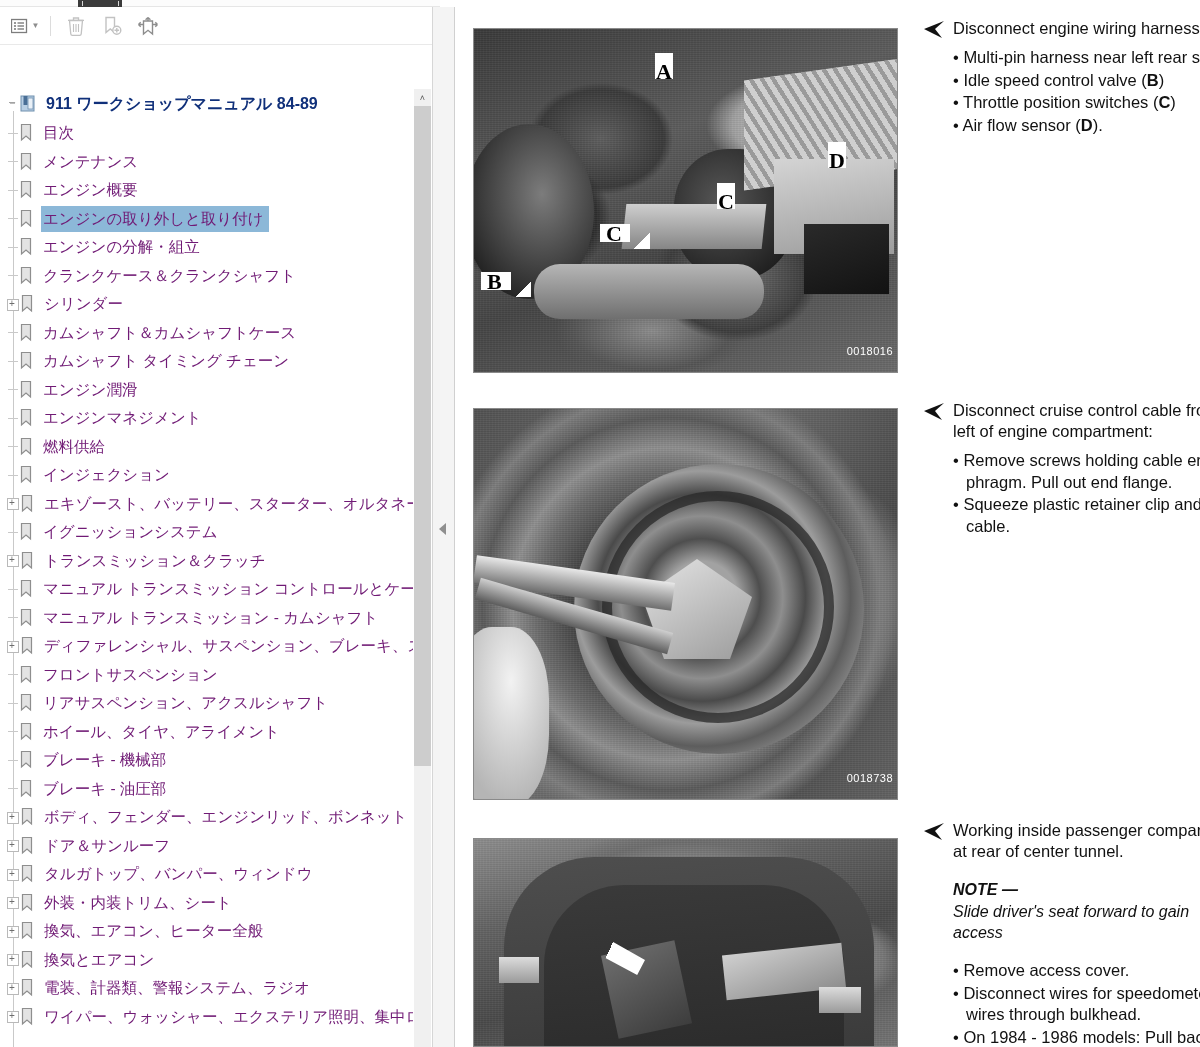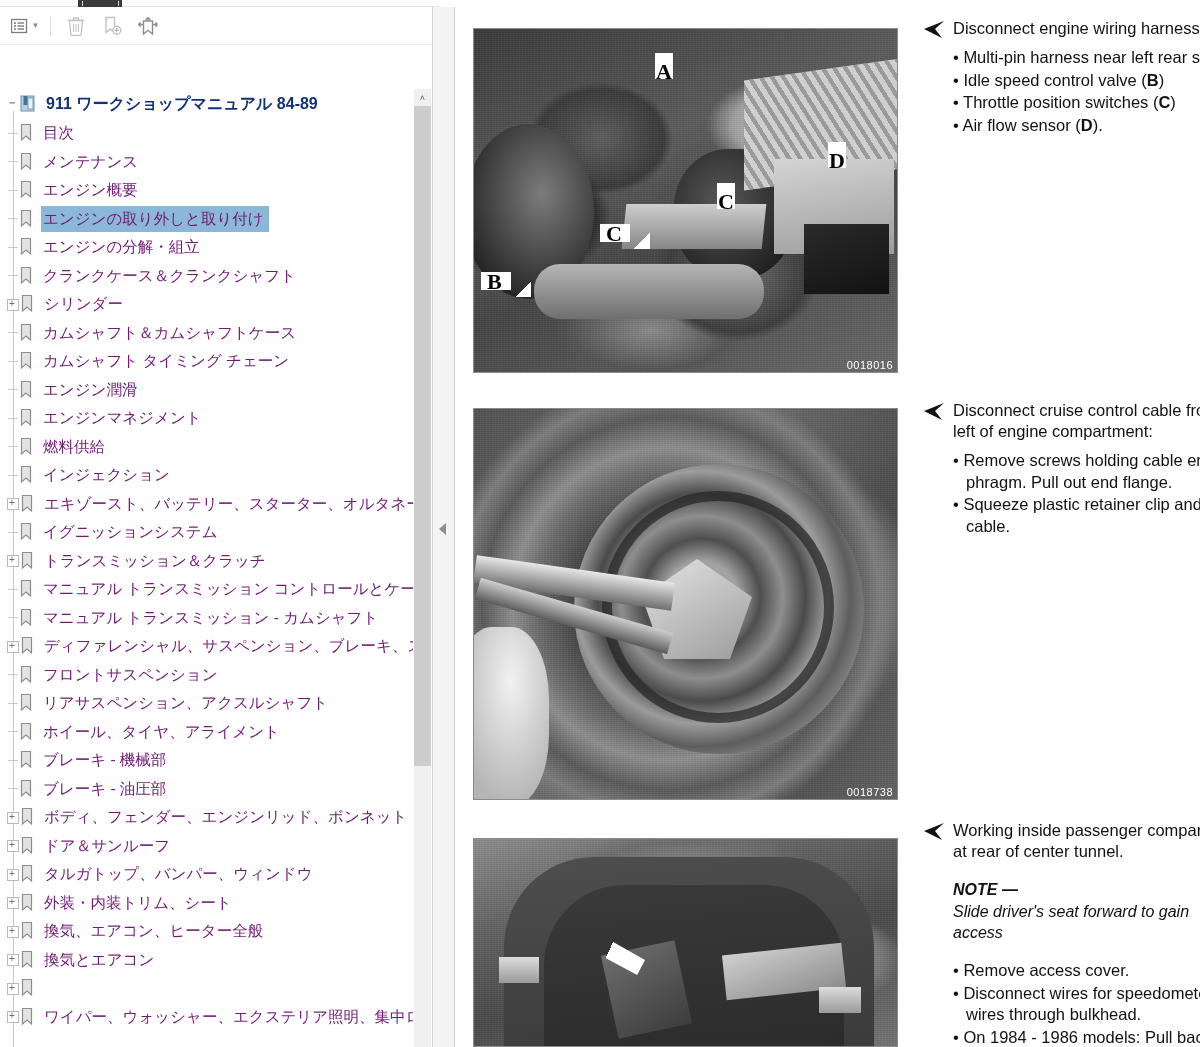--- a/index.html
+++ b/index.html
@@ -124,21 +124,21 @@
   .page {
     position: absolute; left: 455px; top: 0; right: 0; bottom: 0;
     background: #ffffff; overflow: hidden;
   }
 
   .figure {
     position: absolute; background: #6d6d6d; overflow: hidden;
     border: 1px solid #8a8a8a;
   }
   .figcode {
-    position: absolute; right: 4px; bottom: 1px;
+    position: absolute; right: 4px; bottom: 15px;
     font-size: 11px; color: #ffffff; font-family: "Liberation Sans", sans-serif;
     letter-spacing: .5px;
   }
 
   
   .photo-a { background:
       radial-gradient(ellipse 120px 90px at 12% 55%, #4a4a4a 0%, #2e2e2e 60%, transparent 72%),
       radial-gradient(ellipse 90px 70px at 30% 32%, #5e5e5e 0%, #3a3a3a 70%, transparent 80%),
       radial-gradient(ellipse 130px 70px at 78% 28%, #d8d8d8 0%, #a0a0a0 55%, transparent 75%),
       radial-gradient(ellipse 100px 80px at 62% 72%, #707070 0%, #3d3d3d 70%, transparent 82%),
@@ -526,20 +526,21 @@
                 <path d="M3.5 1.5 h9 v15.5 l-4.5 -3.9 l-4.5 3.9 z" fill="#e3e3e3" stroke="#8e8e8e" stroke-width="1.2"></path>
               </svg></div>
             <div class="label">換気とエアコン</div>
           </div>
           <div class="row">
             <div class="expander has"></div>
             <div style="width: 0px;"></div>
             <div class="bm-ico"><svg width="17" height="20" viewBox="0 0 17 20">
                 <path d="M3.5 1.5 h9 v15.5 l-4.5 -3.9 l-4.5 3.9 z" fill="#e3e3e3" stroke="#8e8e8e" stroke-width="1.2"></path>
               </svg></div>
+            <div class="label">電装、計器類、警報システム、ラジオ</div>
           </div>
           <div class="row">
             <div class="expander has"></div>
             <div style="width: 0px;"></div>
             <div class="bm-ico"><svg width="17" height="20" viewBox="0 0 17 20">
                 <path d="M3.5 1.5 h9 v15.5 l-4.5 -3.9 l-4.5 3.9 z" fill="#e3e3e3" stroke="#8e8e8e" stroke-width="1.2"></path>
               </svg></div>
             <div class="label">ワイパー、ウォッシャー、エクステリア照明、集中ロック</div>
           </div>
         </div>

